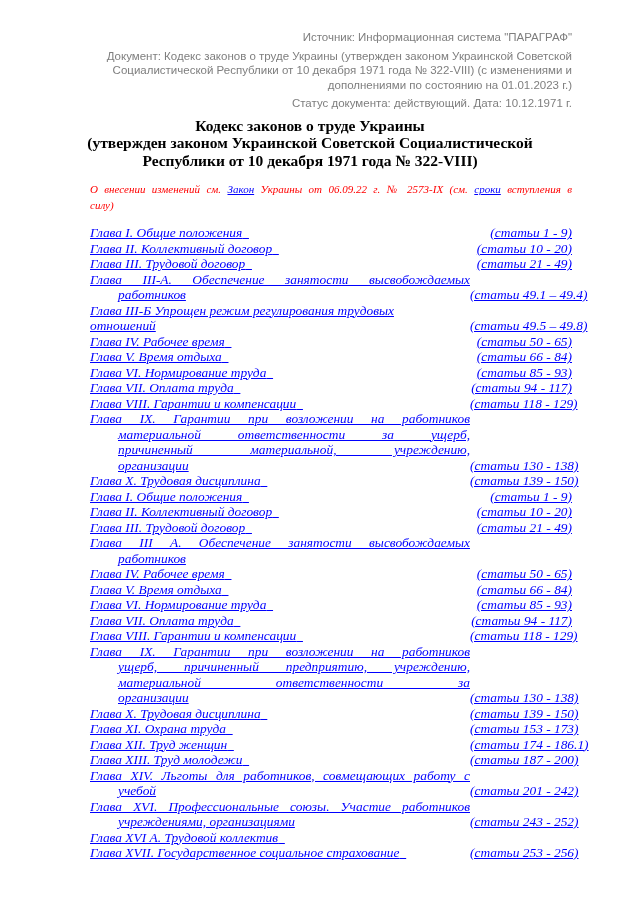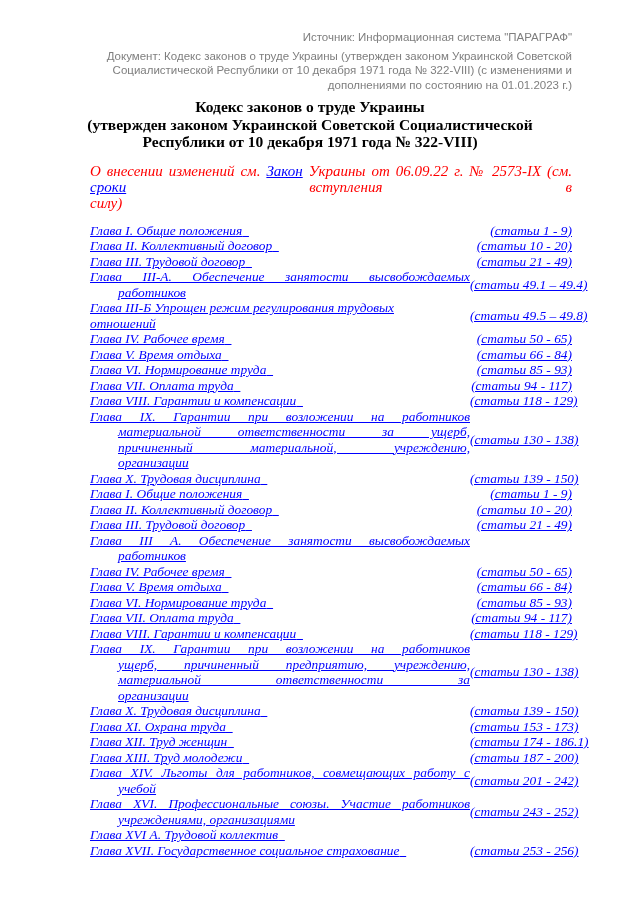--- a/index.html
+++ b/index.html
@@ -12,40 +12,41 @@
   
   .doc-header{font-family:"Liberation Sans","DejaVu Sans",sans-serif;font-size:11.5px;line-height:14.5px;color:#7e7e7e;}
   .hdr-right{text-align:right;margin:0 0 4px 0;}
   .hdr-center{text-align:right;margin:0 0 4px 0;padding-left:12px;}
   
   .doc-title{margin-top:6px;text-align:center;font-weight:bold;font-size:15.5px;line-height:17.5px;}
   .amend-line{margin-top:2px;text-align:center;font-weight:normal;font-style:italic;font-size:13.8px;line-height:16px;color:#ff0000;}
   
   .lnk{color:#0000fe;text-decoration:underline;cursor:pointer;}
   
-  .notice{margin:12px 0 0 42px;color:#ff0000;font-style:italic;font-size:15px;line-height:16px;}
+  .notice{margin:12px 0 0 42px;color:#ff0000;font-style:italic;font-size:11px;line-height:16px;}
   .n-just{text-align:justify;text-align-last:justify;}
   
   .toc{margin:12px 0 0 42px;font-style:italic;font-size:13.4px;line-height:15.5px;}
-  .trow{display:flex;align-items:center;}
+  .trow{display:flex;align-items:flex-end;}
   .tt{flex:0 0 380px;width:380px;}
   .ta{flex:1 1 auto;text-align:right;white-space:nowrap;}
   .tline{display:block;}
   .just{text-align:justify;text-align-last:justify;}
   .hang{padding-left:28px;}
   .s::after{content:"\a0\a0";}
 </style>
 </head>
 <body>
 
 <div class="page">
 
   <div class="doc-header">
     <p class="hdr-right">Источник: Информационная система "ПАРАГРАФ"</p>
     <p class="hdr-center">Документ: Кодекс законов о труде Украины (утвержден законом Украинской Советской Социалистической Республики от 10 декабря 1971 года № 322-VIII) (с изменениями и дополнениями по состоянию на 01.01.2023 г.)</p>
+    <p class="hdr-right">Статус документа: действующий. Дата: 10.12.1971 г.</p>
   </div>
 
   <div class="doc-title">
     <div>Кодекс законов о труде Украины</div>
     <div>(утвержден законом Украинской Советской Социалистической Республики от 10 декабря 1971 года № 322-VIII)</div>
   </div>
 
   <div class="notice">
     <div class="n-just"><span>О внесении изменений см. </span><a class="lnk">Закон</a><span> Украины от 06.09.22 г. № 2573-IX (см. </span><a class="lnk">сроки</a><span> вступления в</span></div>
     <div>силу)</div>

